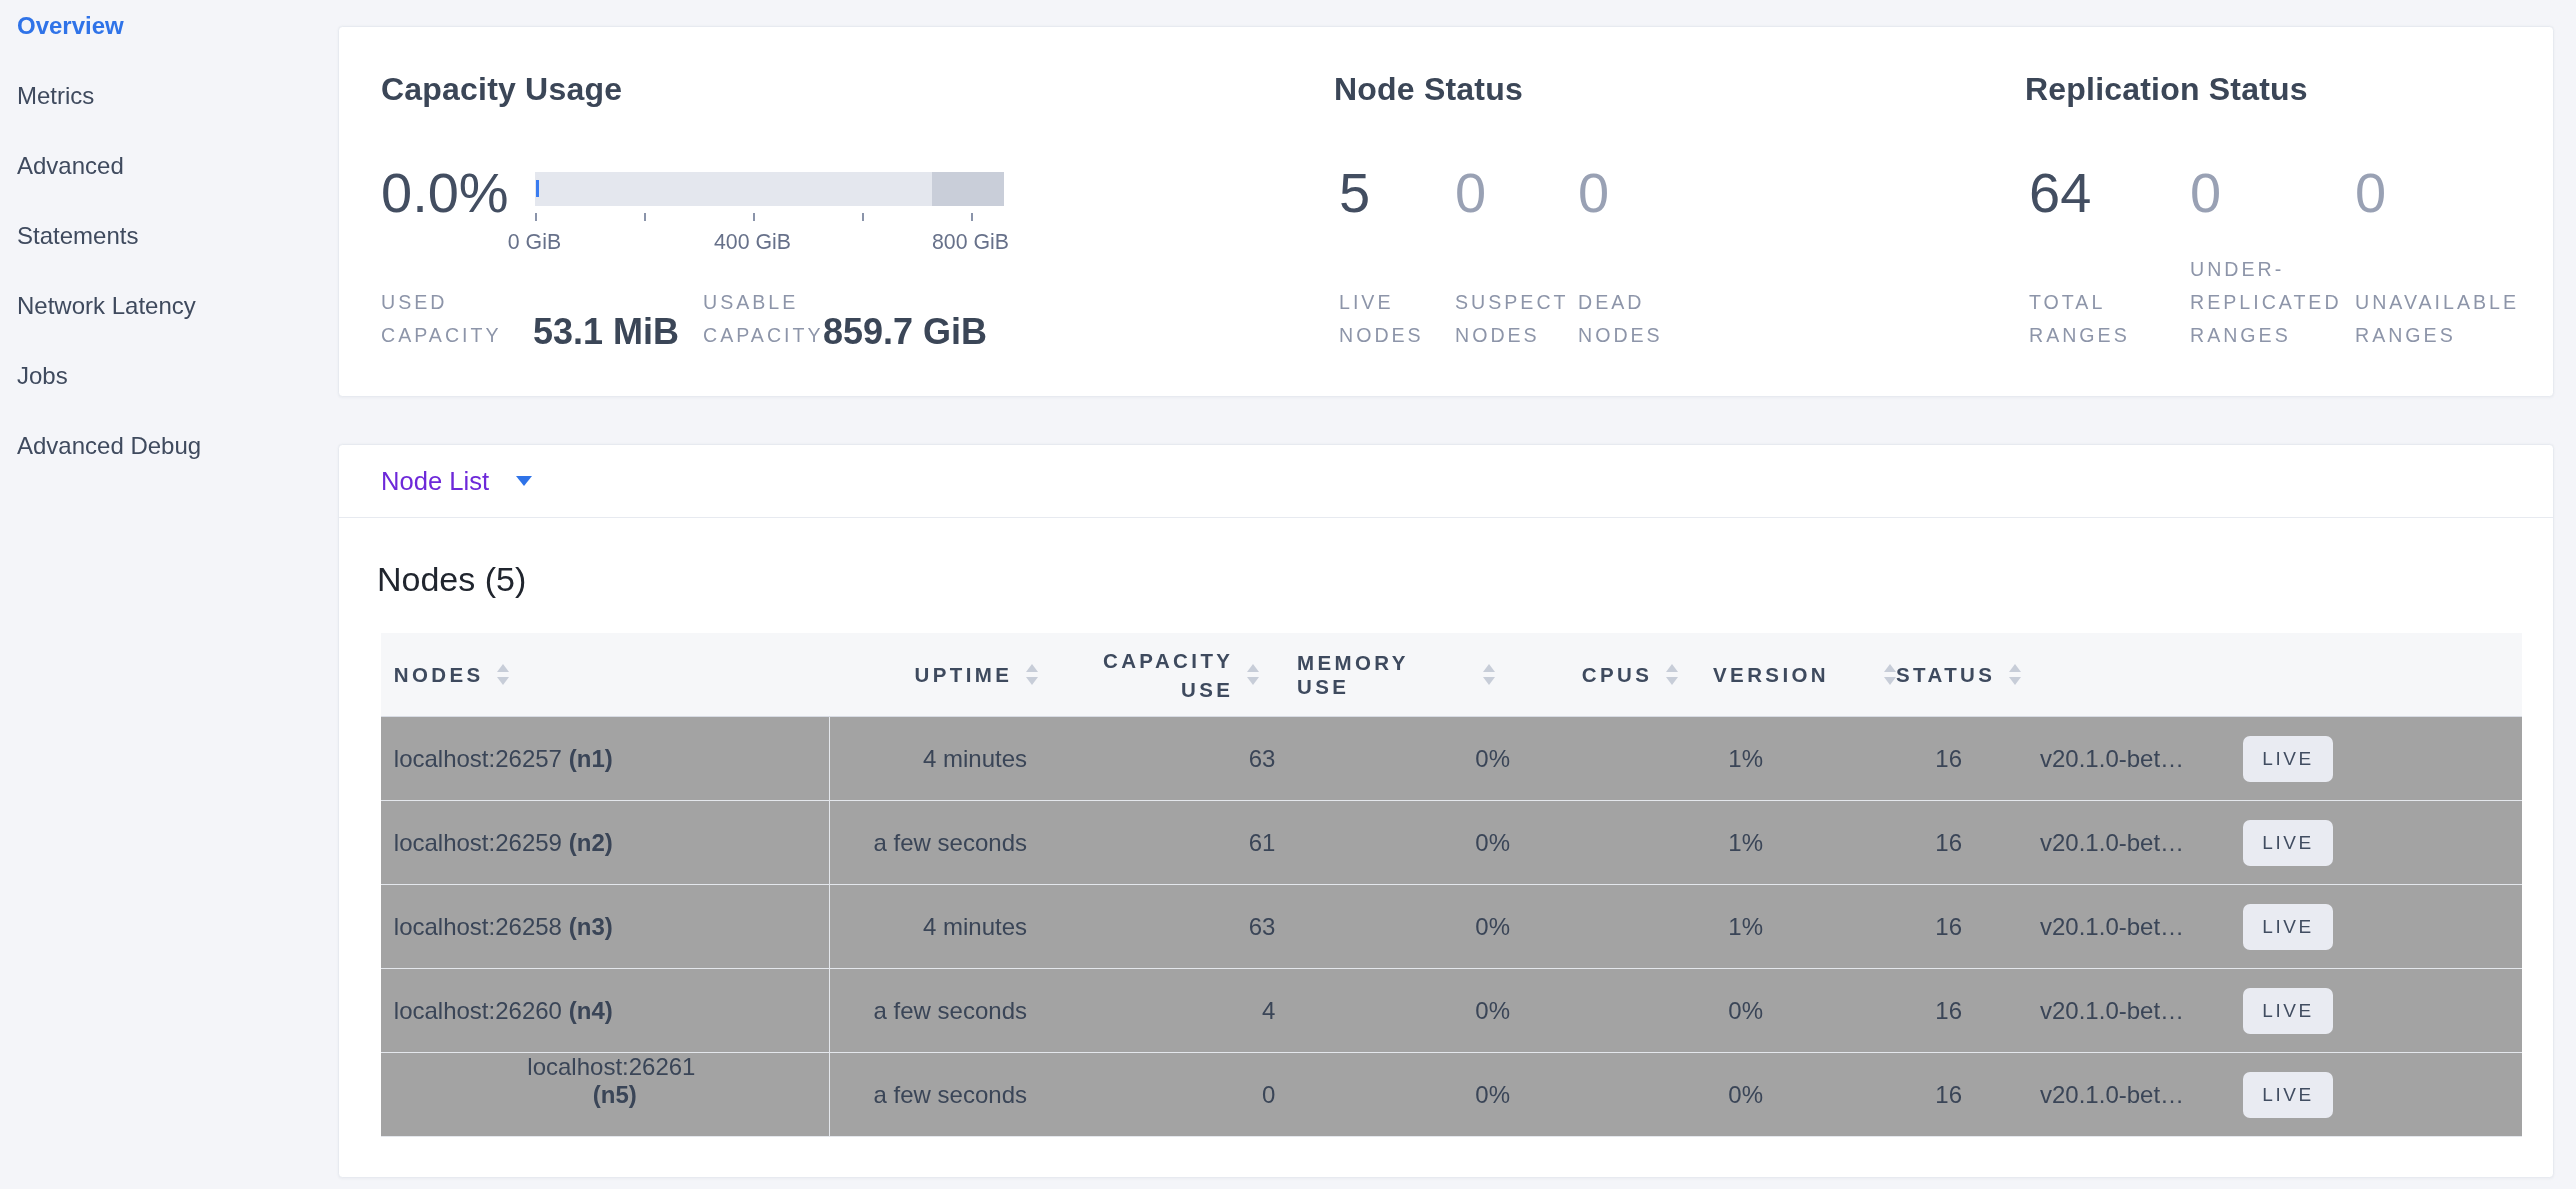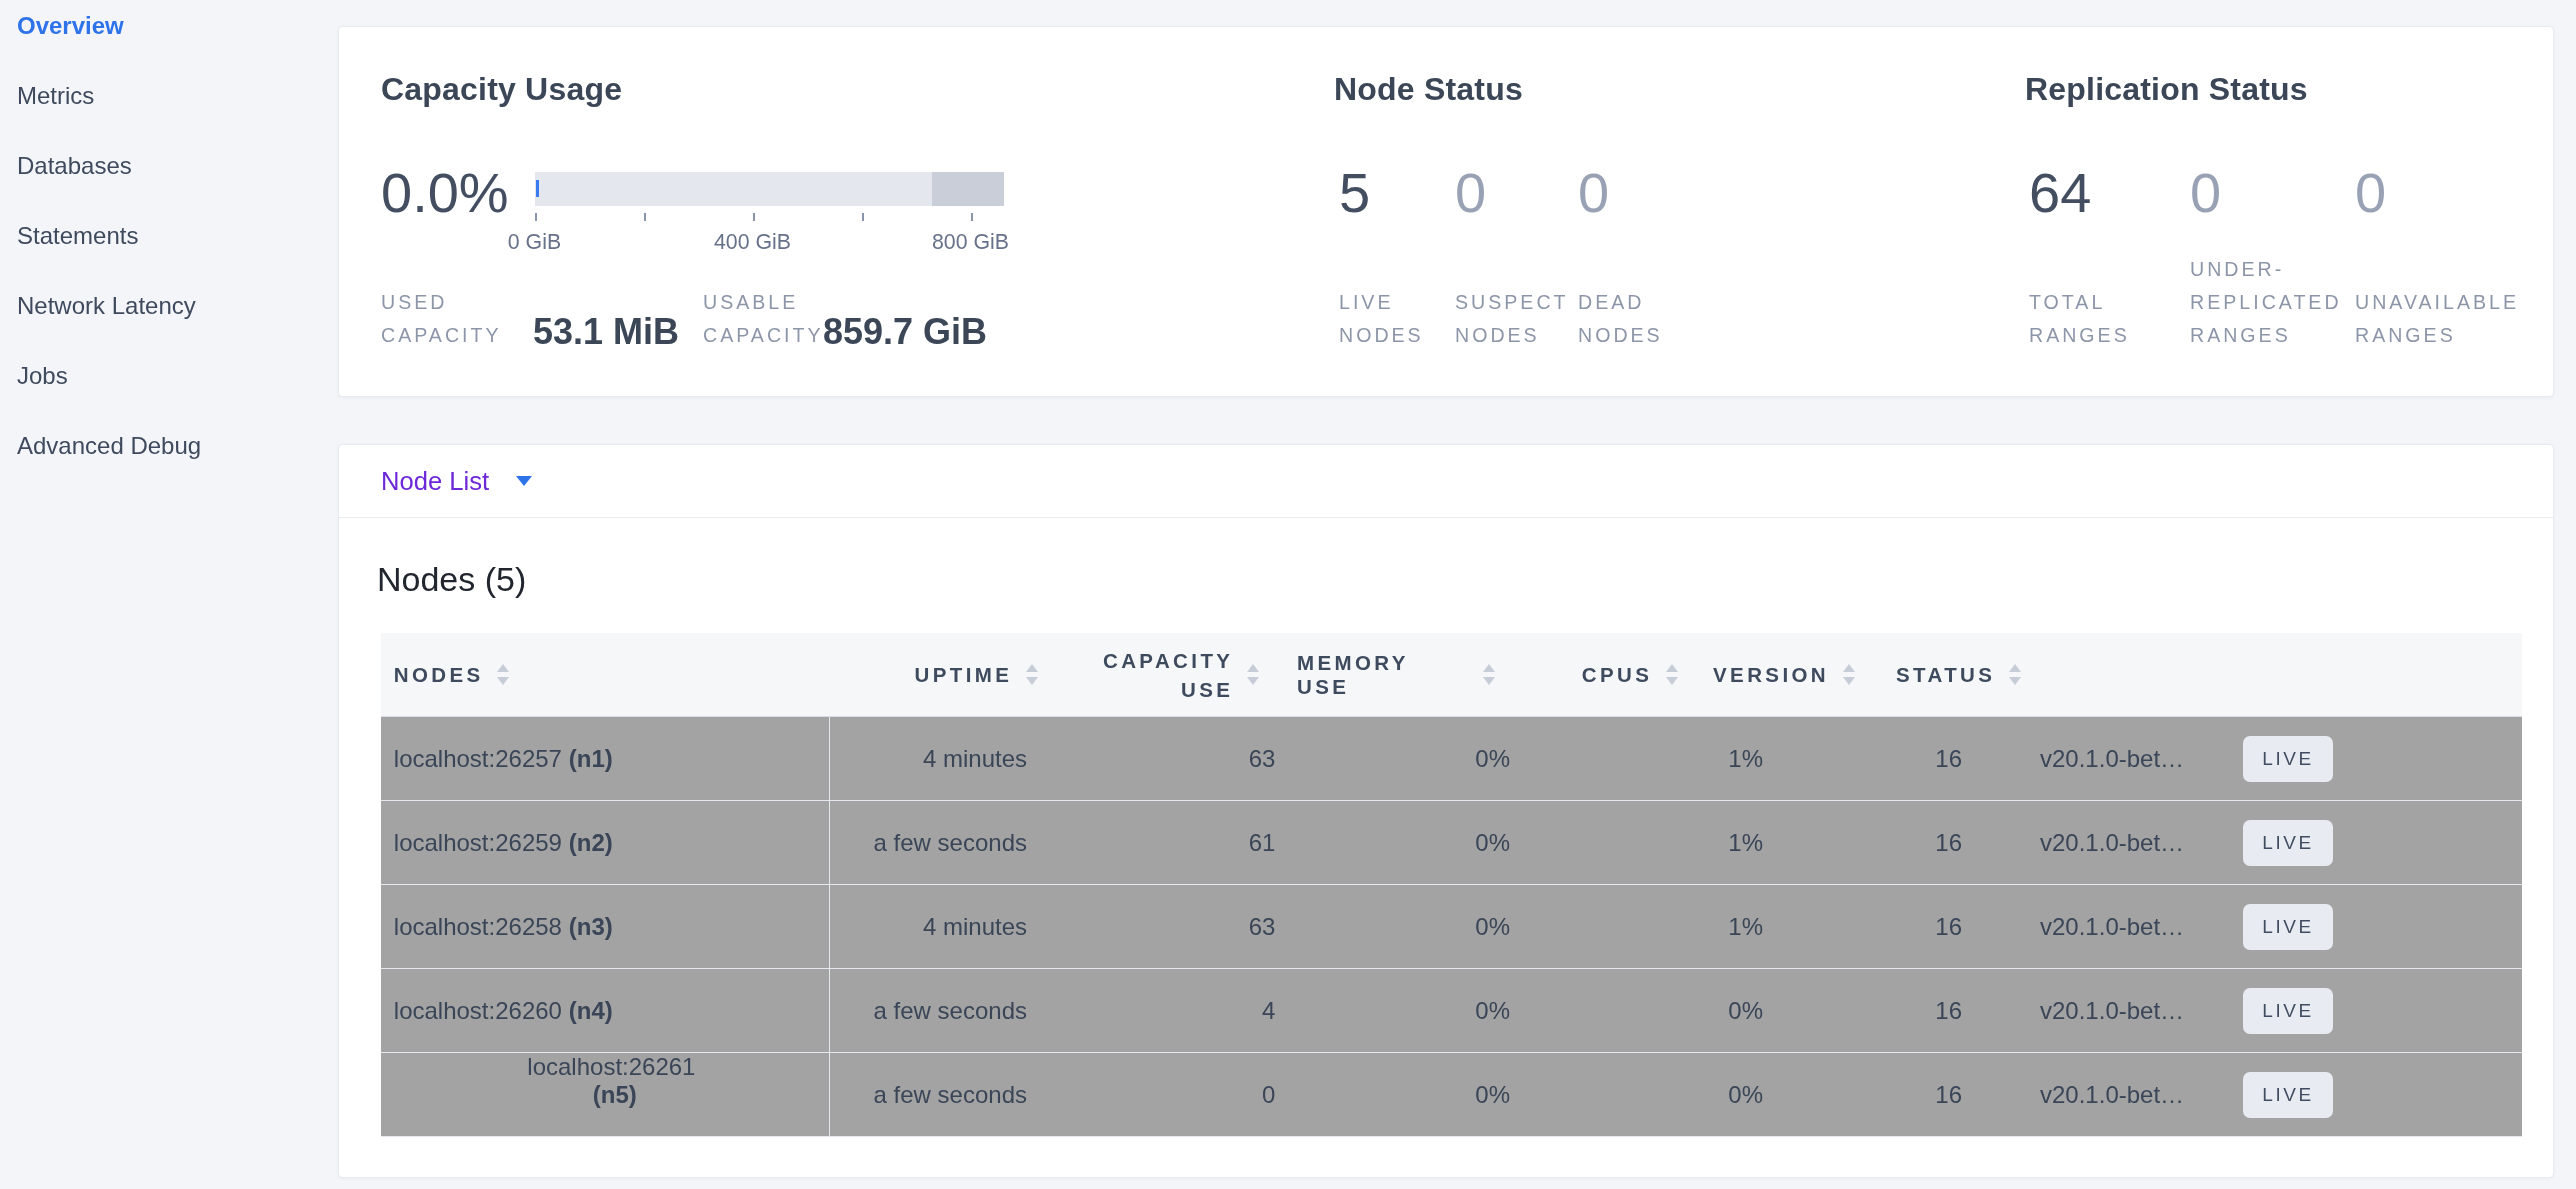--- a/index.html
+++ b/index.html
@@ -152,21 +152,21 @@
     font-size: 19px; font-weight: 400; letter-spacing: 2.6px;
     color: #414d61;
   }
 </style>
 </head>
 <body>
 
 <nav class="sidebar" id="sidebar">
     <div class="side-item active">Overview</div>
     <div class="side-item">Metrics</div>
-    <div class="side-item">Databases</div>
+    <div class="side-item">Advanced</div>
     <div class="side-item">Statements</div>
     <div class="side-item">Network Latency</div>
     <div class="side-item">Jobs</div>
     <div class="side-item">Advanced Debug</div>
   </nav>
 
 <section class="card" id="card-overview">
   <h2 class="sec-title" id="title-capacity">Capacity Usage</h2>
   <h2 class="sec-title" id="title-nodestatus">Node Status</h2>
   <h2 class="sec-title" id="title-replication">Replication Status</h2>
@@ -248,21 +248,21 @@
             <i class="dn"></i>
           </span>
         </div>
         <div class="tcell al-r" style="width: 184px; padding-right: 35px;">
           <span class="hdr-label">CPUS</span>
           <span class="sort">
             <i class="up"></i>
             <i class="dn"></i>
           </span>
         </div>
-        <div class="tcell al-l" style="width: 183px; padding-left: 0px;">
+        <div class="tcell al-l" style="width: 183px; padding-left: 0px; justify-content: space-between;">
           <span class="hdr-label">VERSION</span>
           <span class="sort">
             <i class="up"></i>
             <i class="dn"></i>
           </span>
         </div>
         <div class="tcell al-l" style="width: 395px; padding-left: 0px;">
           <span class="hdr-label">STATUS</span>
           <span class="sort">
             <i class="up"></i>

